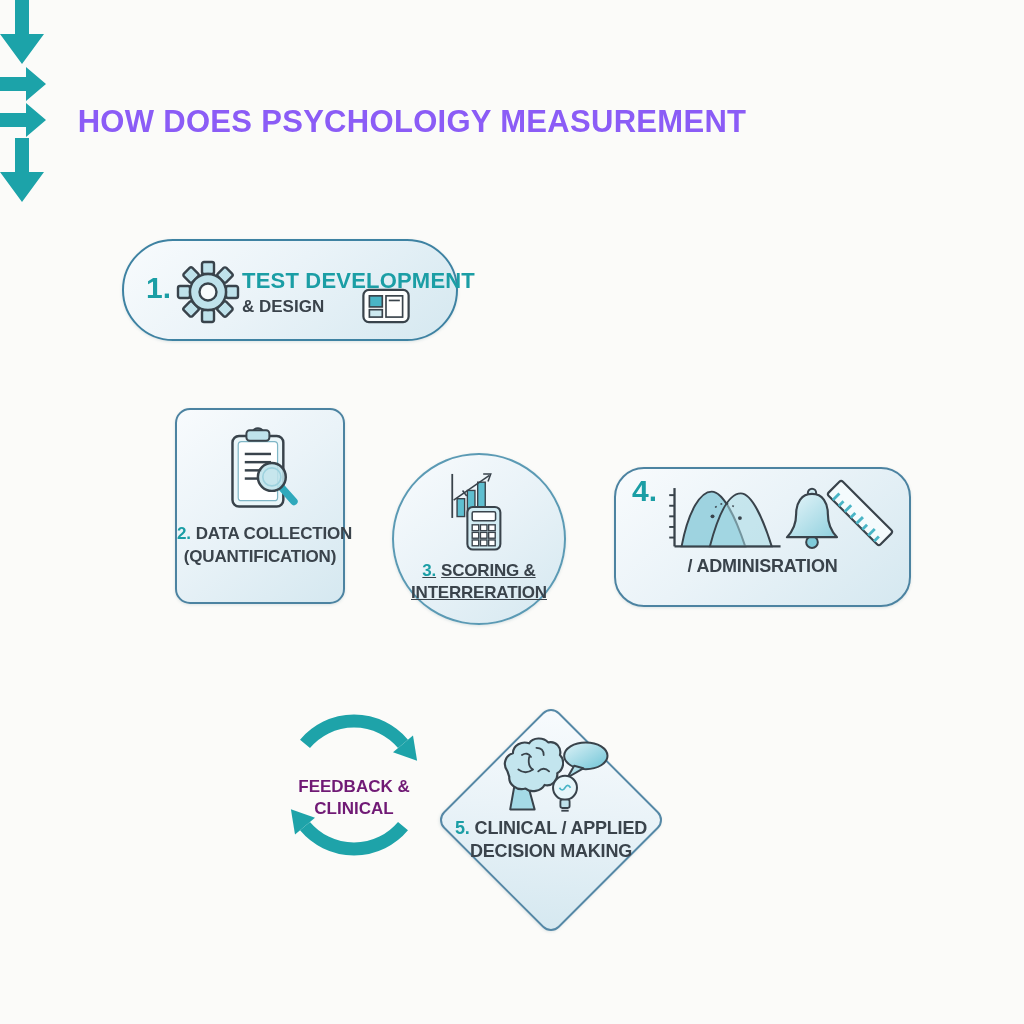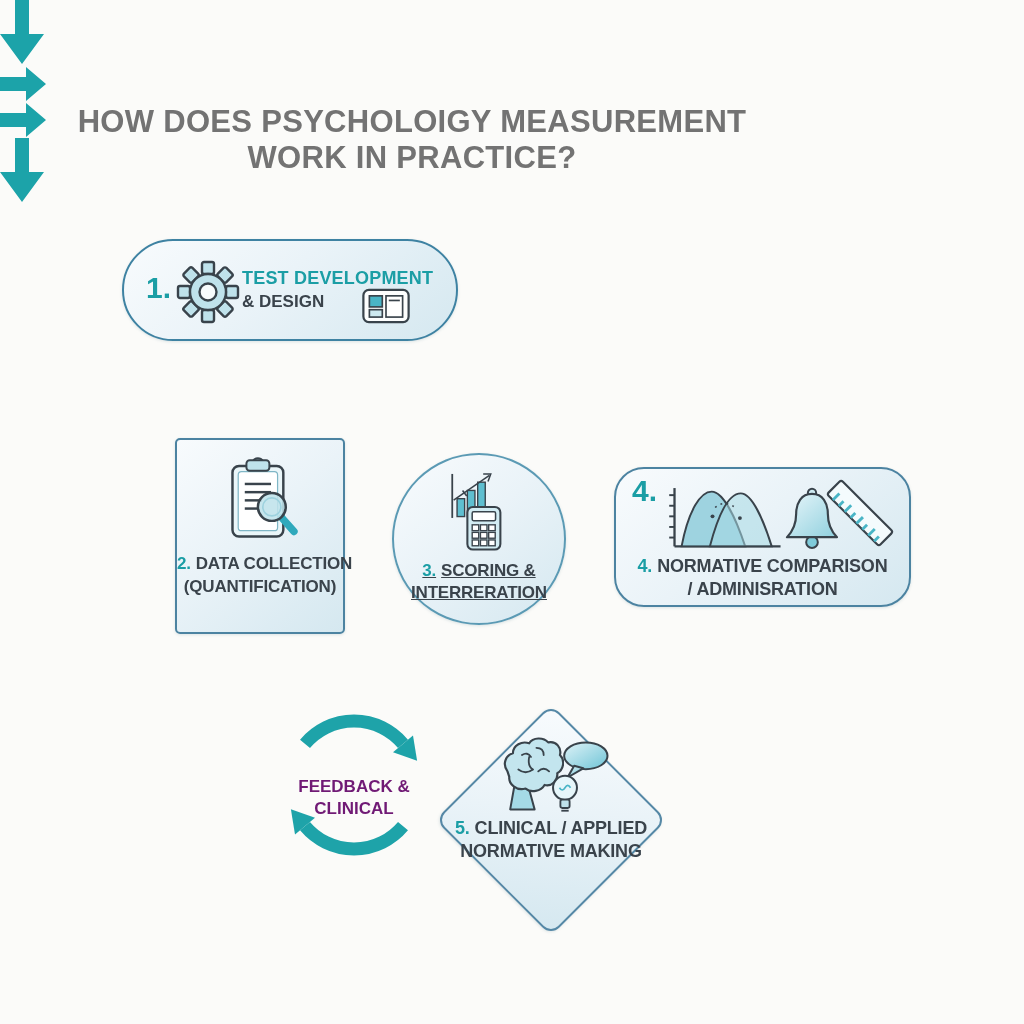--- a/index.html
+++ b/index.html
@@ -1,50 +1,49 @@
 <!DOCTYPE html>
 <html><head>
 <meta charset="utf-8">
 <style>
   html,body{margin:0;padding:0;background:#fff;}
   .canvas{position:relative;width:1024px;height:1024px;background:#FBFBF9;
           font-family:"Liberation Sans",sans-serif;overflow:hidden;}
   .title{position:absolute;top:104px;left:0;width:824px;text-align:center;
-         font-size:31px;line-height:36px;font-weight:800;color:#737373;letter-spacing:.3px;}
+         font-size:31px;line-height:36px;font-weight:800;color:#8b5cf6;letter-spacing:.3px;}
   .shape{position:absolute;box-sizing:border-box;
          background:linear-gradient(140deg,#F8FBFD 0%,#EAF3F8 45%,#D5E8F0 100%);
          border:2.5px solid #4C83A1;box-shadow:0 1px 3px rgba(80,120,140,.18);}
   .pill{left:122px;top:239px;width:336px;height:102px;border-radius:51px;border-color:#3E82A2;}
-  .box2{left:175px;top:438px;width:170px;height:196px;border-radius:5px;}
+  .box2{left:175px;top:408px;width:170px;height:196px;border-radius:15px;}
   .circle3{left:392px;top:453px;width:174px;height:172px;border-radius:50%;
            border-width:2px;border-color:#5B9AB4;}
   .box4{left:614px;top:467px;width:297px;height:140px;border-radius:30px;}
   .diamond{left:469px;top:738px;width:164px;height:164px;border-radius:12px;
            transform:rotate(45deg);border-color:#5588A6;}
   .overlay5{position:absolute;left:436px;top:705px;width:230px;height:230px;}
   .abs{position:absolute;}
   .caption{position:absolute;left:0;right:0;text-align:center;color:#3A434B;
            font-weight:700;letter-spacing:-0.2px;}
   .caption div{white-space:nowrap;}
   .num{color:#1B9EA5;margin-right:5px;}
   .bignum{position:absolute;color:#1B9EA5;font-weight:800;font-size:30px;}
-  .s1line1{color:#1B9EA5;font-weight:800;font-size:18px;letter-spacing:.2px;white-space:nowrap;}
+  .s1line1{color:#1B9EA5;font-weight:800;font-size:22px;letter-spacing:.2px;white-space:nowrap;}
   .s1line2{color:#3A434B;font-weight:700;font-size:17px;margin-top:3px;white-space:nowrap;}
   .fb-text{position:absolute;left:284px;top:776px;width:140px;text-align:center;
            color:#701a75;font-weight:700;font-size:17px;line-height:22px;}
   svg{display:block;}
 </style>
 </head>
 <body>
 
 <div class="canvas">
 
   <div class="title">
     <div>HOW DOES PSYCHOLOIGY MEASUREMENT</div>
-    <div>WORK IN PRACTICE?</div>
   </div>
 
   <div class="shape pill">
     <span class="bignum" style="left:22px;top:30px;">1.</span>
     <svg class="abs" style="left:52px;top:19px;" width="64" height="64" viewBox="0 0 64 64">
       <g fill="#BFE2EB" stroke="#39434B" stroke-width="2.4" stroke-linejoin="round">
         <rect x="26" y="2" width="12" height="12" rx="2"></rect>
         <rect x="26" y="2" width="12" height="12" rx="2" transform="rotate(45 32 32)"></rect>
         <rect x="26" y="2" width="12" height="12" rx="2" transform="rotate(90 32 32)"></rect>
         <rect x="26" y="2" width="12" height="12" rx="2" transform="rotate(135 32 32)"></rect>
@@ -166,21 +165,20 @@
           <line x1="34" y1="60" x2="34" y2="49"></line>
             <line x1="44" y1="60" x2="44" y2="52"></line>
           <line x1="54" y1="60" x2="54" y2="49"></line>
             <line x1="64" y1="60" x2="64" y2="52"></line>
           <line x1="74" y1="60" x2="74" y2="49"></line>
             <line x1="84" y1="60" x2="84" y2="52"></line>
         </g>
       </g>
     </svg>
     <div class="caption" style="top:86px;font-size:18px;line-height:23px;">
-      <div><span class="num">4.</span><span>NORMATIVE COMPARISON</span></div>
       <div>/ ADMINISRATION</div>
     </div>
   </div>
 
   <svg class="arrow" style="left:528px;top:628px;" width="44" height="66" viewBox="0 0 44 66">
     <polygon points="15,0 29,0 29,34 44,34 22,64 0,34 15,34" fill="#1CA3A9"></polygon>
   </svg>
 
   <div class="shape diamond"></div>
   <div class="overlay5">
@@ -206,21 +204,21 @@
       <path d="M17 31 L9 45 L28 34 Z" fill="url(#bubg)" stroke="#39434B" stroke-width="2.4" stroke-linejoin="round"></path>
     </svg>
     <svg class="abs" style="left:112px;top:68px;" width="34" height="46" viewBox="0 0 36 50">
       <circle cx="18" cy="16" r="13" fill="#E6F6FA" stroke="#39434B" stroke-width="2.2"></circle>
       <path d="M12 16 q3 5 6 0 q3 -5 6 0" fill="none" stroke="#49B5C6" stroke-width="1.8"></path>
       <rect x="13" y="29" width="10" height="9" rx="2" fill="#BFE2EB" stroke="#39434B" stroke-width="2"></rect>
       <line x1="14" y1="41" x2="22" y2="41" stroke="#39434B" stroke-width="2"></line>
     </svg>
     <div class="caption" style="top:112px;font-size:18px;line-height:23px;">
       <div><span class="num">5.</span><span>CLINICAL / APPLIED</span></div>
-      <div>NORMATIVE MAKING</div>
+      <div>DECISION MAKING</div>
     </div>
   </div>
 
   <svg class="abs" style="left:274px;top:705px;" width="160" height="160" viewBox="0 0 160 160">
     <path d="M31 38.9 A64 64 0 0 1 129 38.9" fill="none" stroke="#1EA3A9" stroke-width="13"></path>
     <path d="M129 121.1 A64 64 0 0 1 31 121.1" fill="none" stroke="#1EA3A9" stroke-width="13"></path>
     <polygon points="143.1,55.7 139.0,30.5 119.0,47.3" fill="#1EA3A9"></polygon>
     <polygon points="16.9,104.2 21.0,129.5 41.0,112.7" fill="#1EA3A9"></polygon>
   </svg>
   <div class="fb-text">

